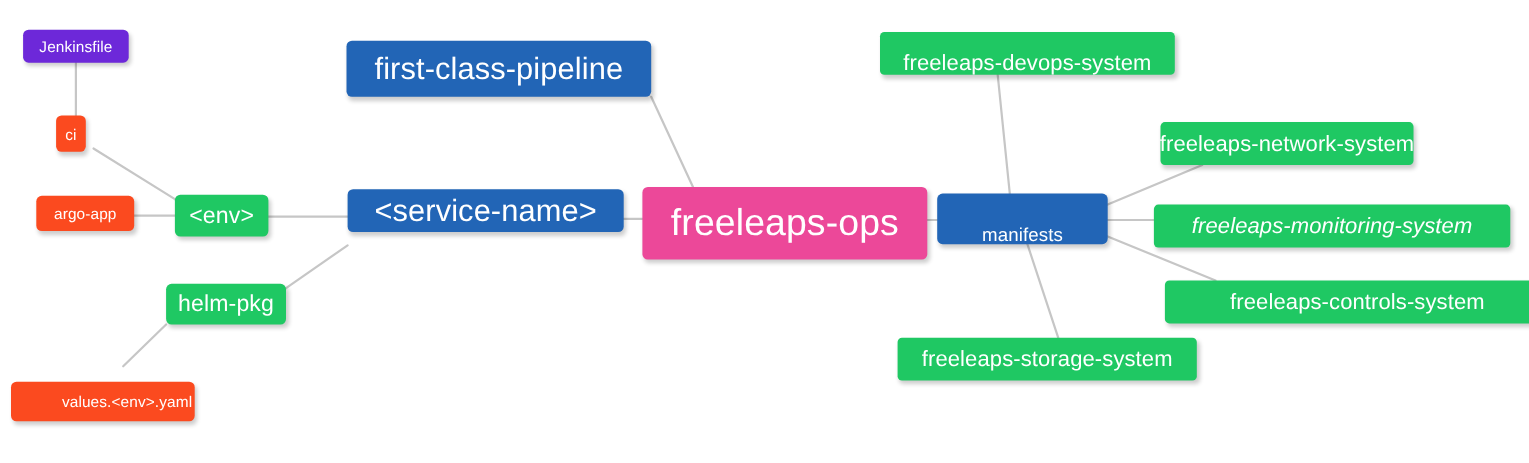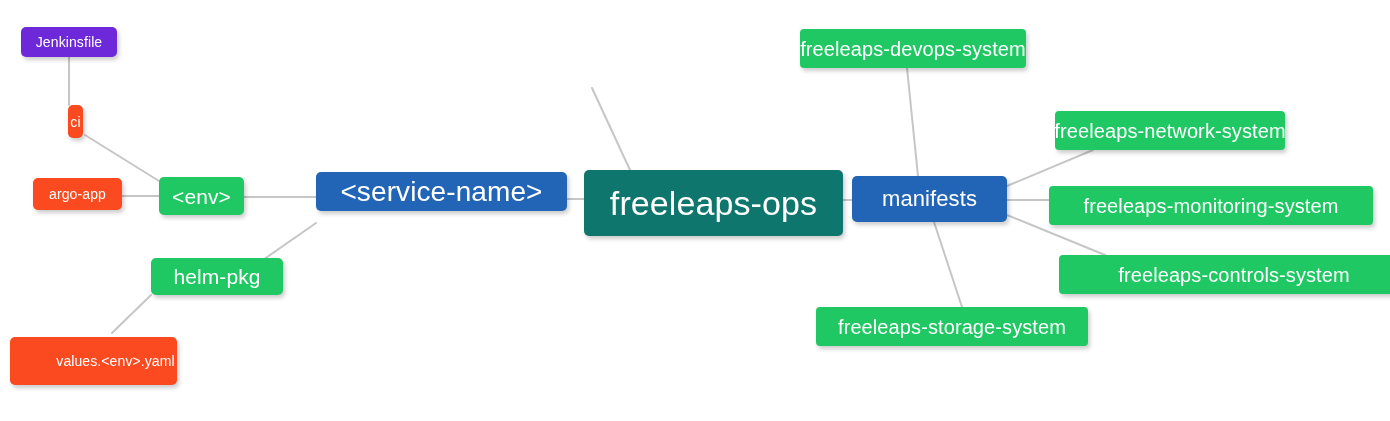--- a/index.html
+++ b/index.html
@@ -45,27 +45,27 @@
     border-radius: 4px;
     box-shadow: 2px 3px 4px rgba(0,0,0,0.20);
     letter-spacing: 0.1px;
     line-height: 1;
     user-select: none;
   }
 
   
   .tier-root    { font-size: 34px; border-radius: 5px; }
   .tier-major   { font-size: 28px; border-radius: 5px; }
-  .tier-mid     { font-size: 22px; border-radius: 5px; }
+  .tier-mid     { font-size: 17px; border-radius: 5px; align-items: flex-end; }
   .tier-leaf    { font-size: 20px; border-radius: 4px; }
   .tier-small   { font-size: 16px; border-radius: 5px; }
   .tier-tiny    { font-size: 14px; border-radius: 5px; }
 
   
-  .c-dark   { background: #0f766e; }
+  .c-dark   { background: #ec4899; }
   .c-blue   { background: #2265b6; }
   .c-green  { background: #1fc863; }
   .c-orange { background: #6d28d9; }
   .c-red    { background: #fb4a1f; }
 
   .edge {
     stroke: #c6c6c6;
     stroke-width: 2;
     fill: none;
     stroke-linecap: round;
@@ -104,62 +104,65 @@
 
     <path class="edge" d="M 1007 215 L 1105 255"></path>
 
     <path class="edge" d="M 934 222 L 962 307"></path>
   </svg>
 
   <div class="mm-node tier-root c-dark" style="left:584px; top:170px; width:259px; height:66px;">
     <span>freeleaps-ops</span>
   </div>
 
+  <div class="mm-node tier-major c-blue" style="left:315px; top:37px; width:277px; height:51px;">
+    <span>first-class-pipeline</span>
+  </div>
 
   <div class="mm-node tier-major c-blue" style="left:316px; top:172px; width:251px; height:39px;">
     <span>&lt;service-name&gt;</span>
   </div>
 
   <div class="mm-node tier-mid c-blue" style="left:852px; top:176px; width:155px; height:46px;">
     <span>manifests</span>
   </div>
 
   <div class="mm-node tier-small c-green" style="left:159px; top:177px; width:85px; height:38px; font-size:21px;">
     <span>&lt;env&gt;</span>
   </div>
 
-  <div class="mm-node tier-small c-green" style="left:151px; top:258px; width:132px; height:37px; font-size:21px;justify-content:center;">
+  <div class="mm-node tier-small c-green" style="left:151px; top:258px; width:109px; height:37px; font-size:21px;justify-content:center;">
     <span>helm-pkg</span>
   </div>
 
   <div class="mm-node tier-tiny c-orange" style="left:21px; top:27px; width:96px; height:30px;">
     <span>Jenkinsfile</span>
   </div>
 
-  <div class="mm-node tier-tiny c-red" style="left:68px; top:105px; width:15px; height:33px;">
+  <div class="mm-node tier-tiny c-red" style="left:51px; top:105px; width:27px; height:33px;">
     <span>ci</span>
   </div>
 
   <div class="mm-node tier-tiny c-red" style="left:33px; top:178px; width:89px; height:32px;justify-content:center;">
     <span>argo-app</span>
   </div>
 
-  <div class="mm-node tier-tiny c-red" style="left:10px; top:337px; width:167px; height:48px;padding-left:44px;">
+  <div class="mm-node tier-tiny c-red" style="left:10px; top:347px; width:167px; height:36px;padding-left:44px;">
     <span>values.&lt;env&gt;.yaml</span>
   </div>
 
-  <div class="mm-node tier-leaf c-green" style="left:800px; top:29px; width:226px; height:39px;">
+  <div class="mm-node tier-leaf c-green" style="left:800px; top:29px; width:268px; height:39px;align-items:flex-end;">
     <span>freeleaps-devops-system</span>
   </div>
 
   <div class="mm-node tier-leaf c-green" style="left:1055px; top:111px; width:230px; height:39px;">
     <span>freeleaps-network-system</span>
   </div>
 
-  <div class="mm-node tier-leaf c-green" style="left:1049px; top:186px; width:324px; height:39px;">
+  <div class="mm-node tier-leaf c-green" style="left:1049px; top:186px; width:324px; height:39px;font-style:italic;">
     <span>freeleaps-monitoring-system</span>
   </div>
 
   <div class="mm-node tier-leaf c-green" style="left:1059px; top:255px; width:350px; height:39px;">
     <span>freeleaps-controls-system</span>
   </div>
 
   <div class="mm-node tier-leaf c-green" style="left:816px; top:307px; width:272px; height:39px;">
     <span>freeleaps-storage-system</span>
   </div>

